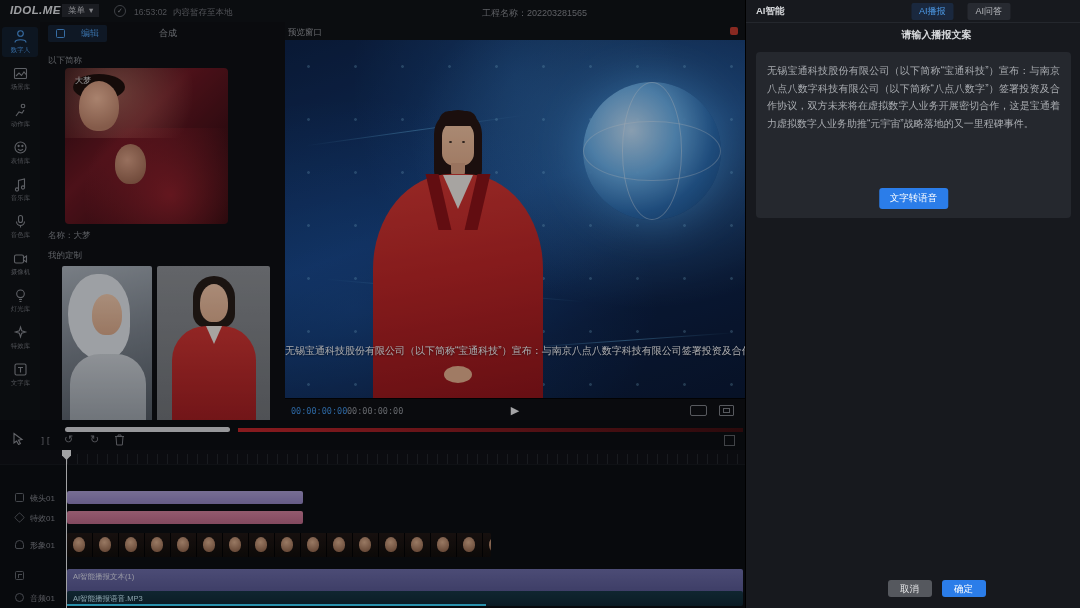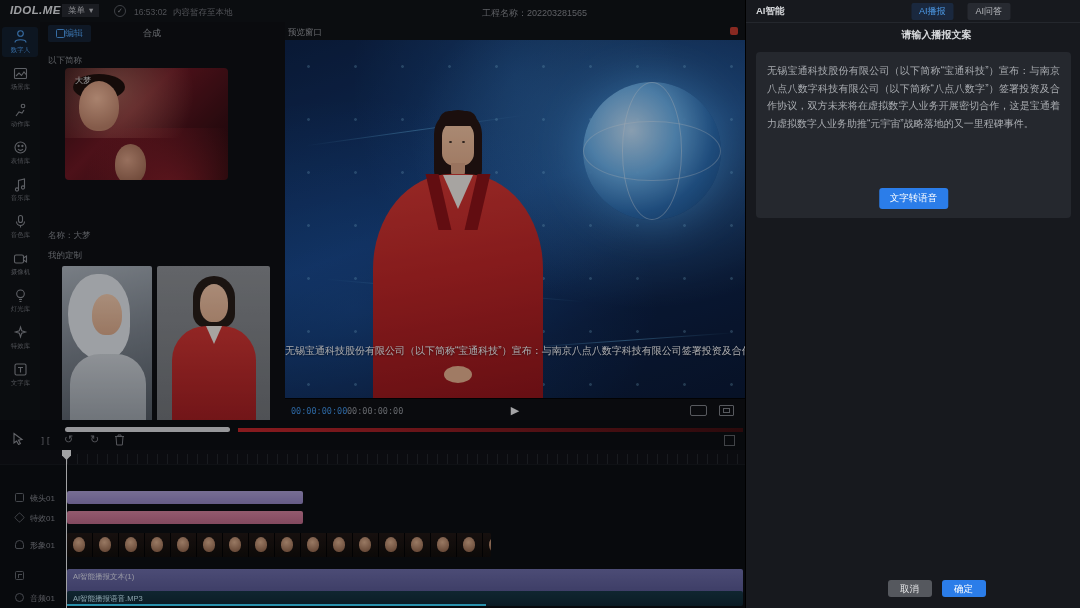--- a/index.html
+++ b/index.html
@@ -20,25 +20,25 @@
   
   .side{left:0;top:22px;width:40px;height:408px;background:#0e1013;display:flex;flex-direction:column;align-items:center;padding-top:5px;gap:7px;box-sizing:border-box;}
   .side-item{width:36px;display:flex;flex-direction:column;align-items:center;gap:1px;color:#85888e;padding:2px 0;border-radius:3px;}
   .side-item .lbl{font-size:7px;color:#70747a;transform:scale(.92);white-space:nowrap;}
   .side-item.active{color:#4d9be8;background:rgba(43,125,233,.12);}
   .side-item.active .lbl{color:#4d9be8;}
   .side-item svg{display:block;}
   
   .lib{left:40px;top:22px;width:245px;height:408px;background:#0c0e11;border-right:1px solid #000;}
   .lib-tabs{position:absolute;left:8px;top:3px;display:flex;align-items:center;}
-  .lib-tab1{display:flex;align-items:center;gap:0;background:#142031;border-radius:2px;padding:2px 8px;color:#4d9be8;font-size:9px;}
+  .lib-tab1{display:flex;align-items:center;gap:16px;background:#142031;border-radius:2px;padding:2px 8px;color:#4d9be8;font-size:9px;}
   .lib-tab1 .sq{width:7px;height:7px;border:1px solid #4d9be8;border-radius:1.5px;}
   .lib-tab2{margin-left:52px;color:#95989d;font-size:9px;}
   .sec-label{font-size:8.5px;color:#84878c;}
-  .sys-thumb{left:25px;top:46px;width:163px;height:112px;border-radius:4px;overflow:hidden;background:linear-gradient(135deg,#2a0a0e,#6b1620 40%,#3a0c12 75%,#200608);}
+  .sys-thumb{left:25px;top:46px;width:163px;height:156px;border-radius:4px;overflow:hidden;background:linear-gradient(135deg,#2a0a0e,#6b1620 40%,#3a0c12 75%,#200608);}
   .sys-glow{left:0;top:0;width:100%;height:70px;background:radial-gradient(circle at 30% 35%,rgba(235,170,140,.45),transparent 65%);}
   .sys-face1{left:14px;top:13px;width:40px;height:50px;border-radius:50% 50% 45% 45%;background:radial-gradient(circle at 45% 35%,#efb899,#bb8066 75%);}
   .sys-hair1{left:8px;top:6px;width:52px;height:26px;border-radius:50%;background:#1c0e0a;}
   .sys-face2{left:50px;top:76px;width:31px;height:40px;border-radius:50% 50% 45% 45%;background:radial-gradient(circle at 40% 40%,#dca587,#a06b52 80%);opacity:.95;}
   .sys-drape{left:0;top:60px;width:163px;height:96px;background:radial-gradient(circle at 65% 70%,rgba(205,45,58,.55),transparent 70%);}
   .sys-badge{left:10px;top:7px;font-size:8px;color:#e8e9ea;opacity:.92;}
   .thumb{top:244px;height:159px;border-radius:2px;overflow:hidden;}
   .thumbA{left:22px;width:90px;background:linear-gradient(165deg,#aab2ba 0%,#7d858e 45%,#4e565f 100%);}
   .hairA{left:6px;top:8px;width:62px;height:86px;background:#dfe3e7;border-radius:50% 50% 42% 58%;}
   .faceA{left:30px;top:28px;width:30px;height:41px;background:linear-gradient(#efc8ab,#d9a888);border-radius:50% 50% 44% 44%;}

